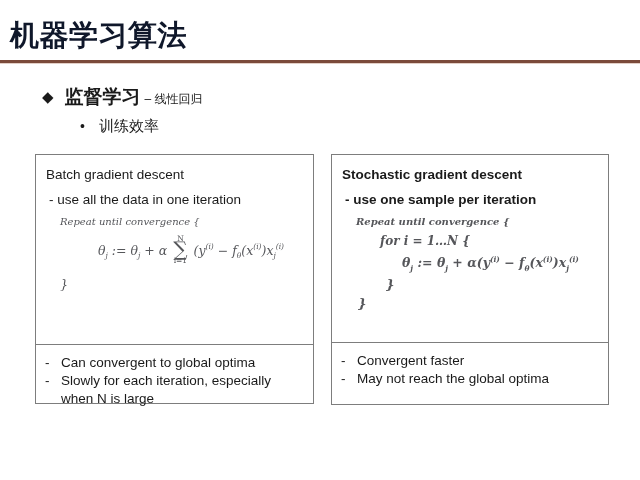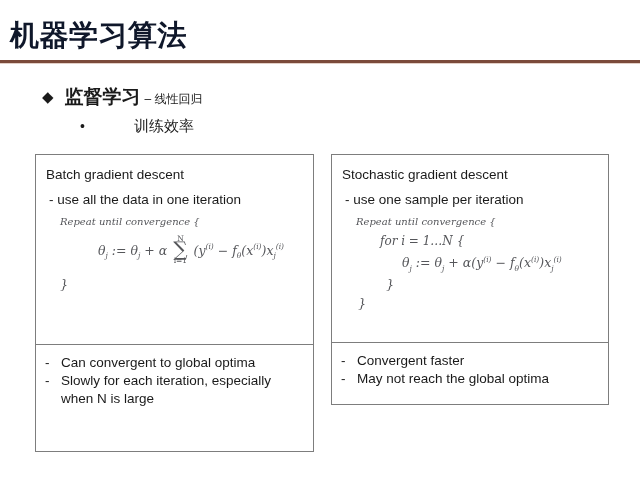--- a/index.html
+++ b/index.html
@@ -77,49 +77,48 @@
   }
   .dot {
     font-size: 14px;
     line-height: 1;
     color: #1a1a1a;
     margin-right: 14px;
   }
   .b2-text {
     font-size: 15px;
     color: #1a1a1a;
-    margin-left: 35px;
   }
 
   
   .panel {
     position: absolute;
     background: #ffffff;
     border: 1px solid #7d7d7d;
     box-sizing: border-box;
   }
   #panel-batch {
     left: 35px;
     top: 154px;
     width: 279px;
-    height: 298px;
+    height: 250px;
   }
   #panel-stochastic {
     left: 331px;
     top: 154px;
     width: 278px;
     height: 251px;
   }
   .panel-top {
     position: relative;
     box-sizing: border-box;
     padding: 12px 10px 0 10px;
   }
   #panel-batch .panel-top { height: 189px; }
-  #panel-stochastic .panel-top { height: 187px; }
+  #panel-stochastic .panel-top { height: 187px; font-weight: bold; }
 
   .panel-divider {
     height: 0;
     border-top: 1px solid #7d7d7d;
   }
   .panel-bottom {
     box-sizing: border-box;
     padding: 9px 8px 0 9px;
   }
 

